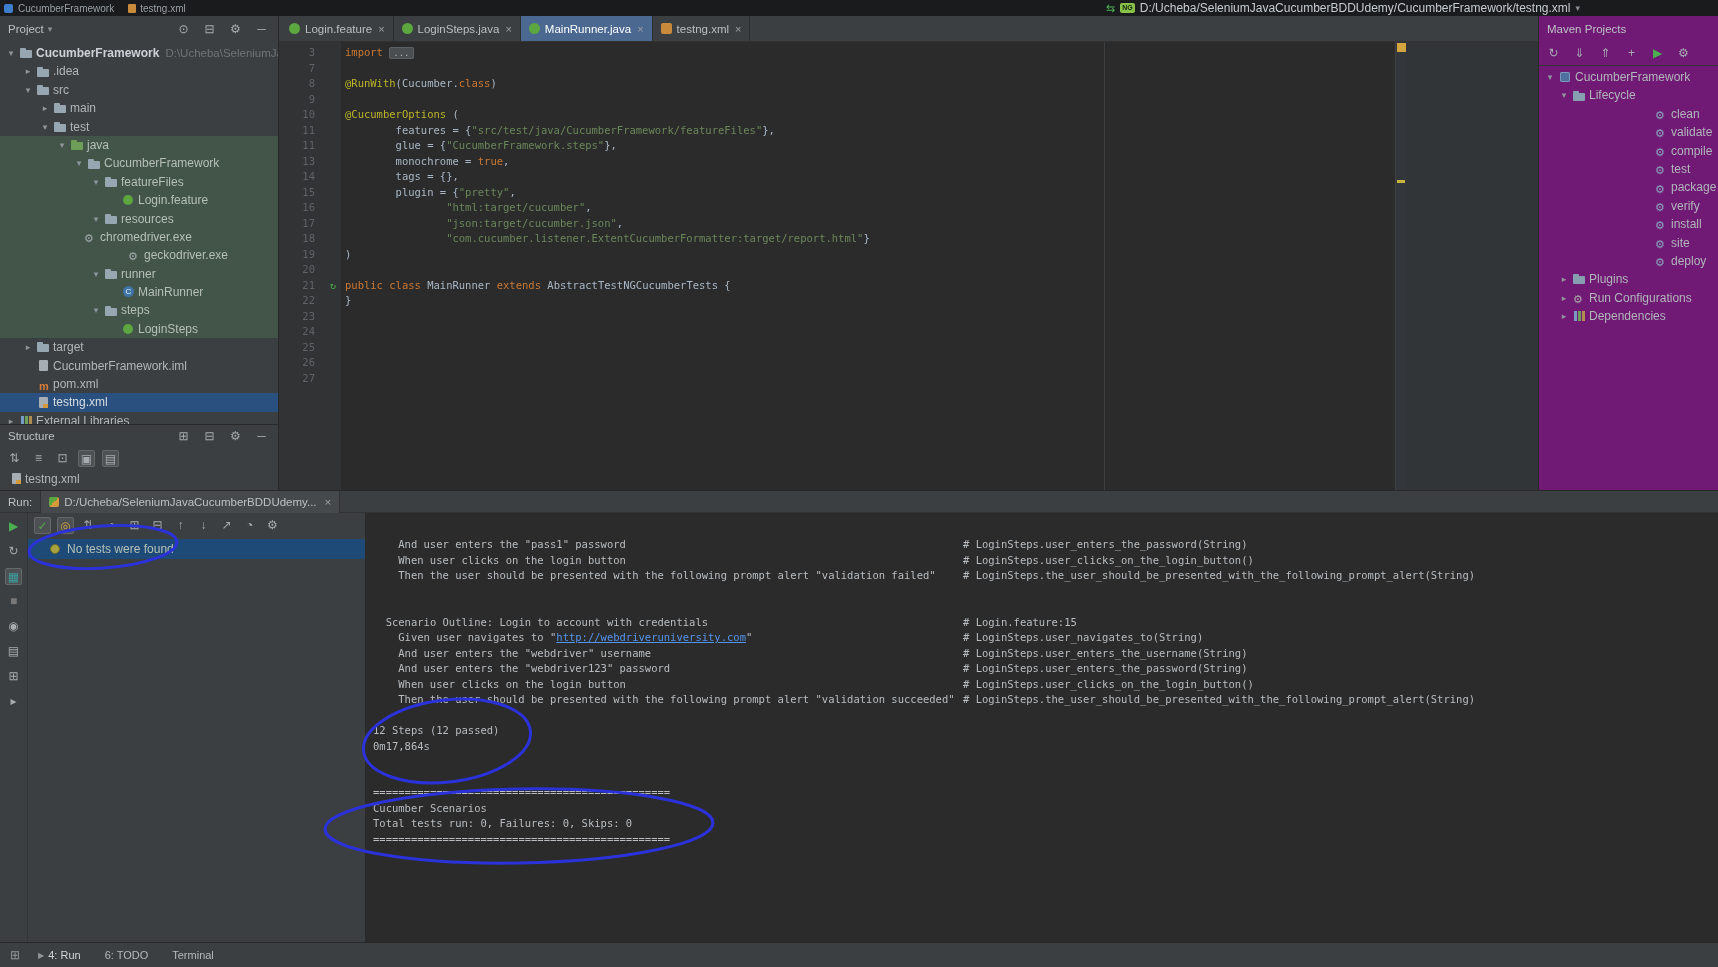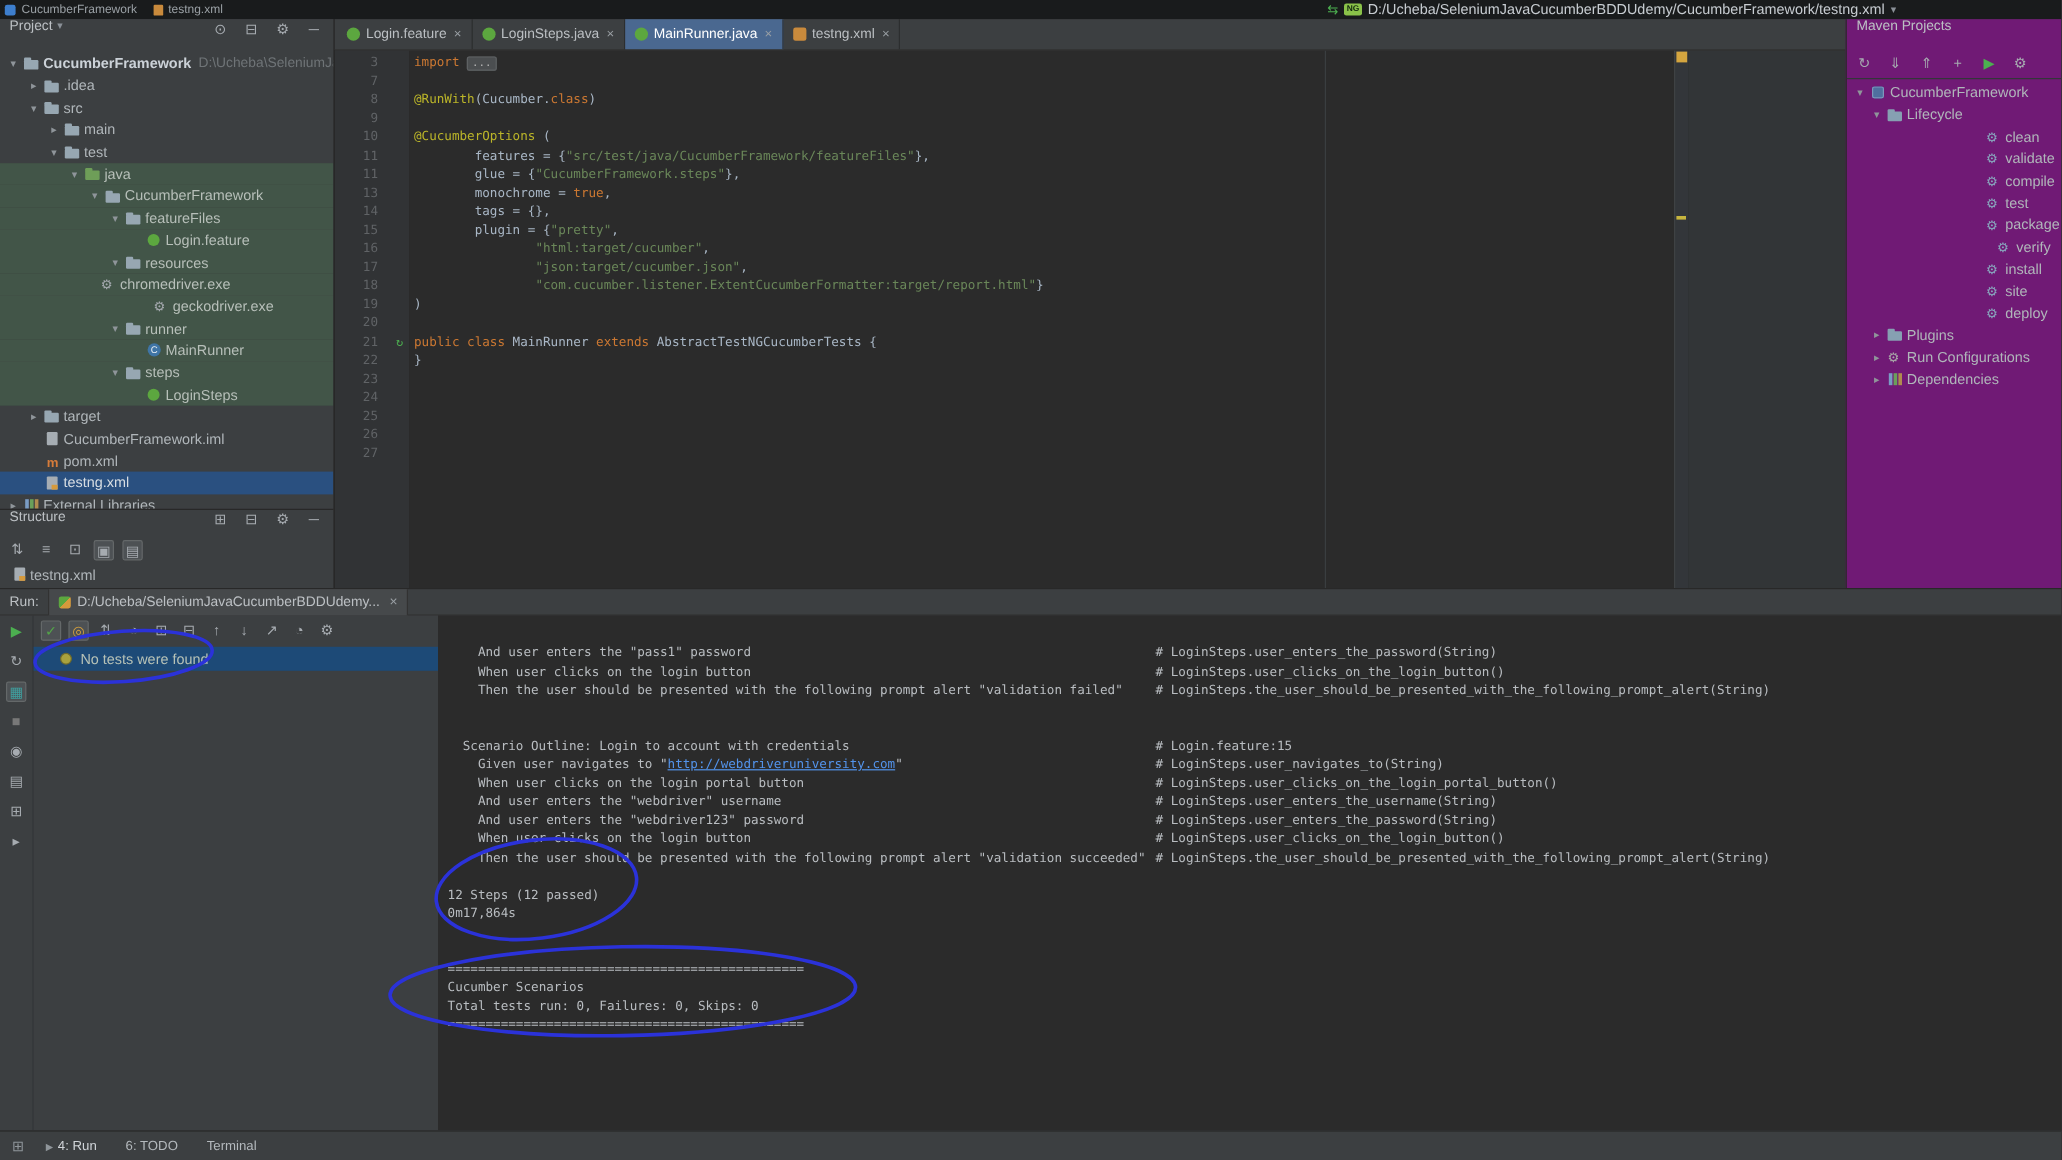--- a/index.html
+++ b/index.html
@@ -19,21 +19,21 @@
 
   
   .project-panel{position:absolute;left:0;top:16px;width:278px;height:408px;background:#3c3f41;overflow:hidden}
   .structure-panel{position:absolute;left:0;top:424px;width:278px;height:66px;background:#3c3f41;border-top:1px solid #282828;overflow:hidden}
   .center{position:absolute;left:278px;top:16px;width:1260px;height:474px;background:#2b2b2b;border-left:1px solid #282828}
   .maven-panel{position:absolute;left:1538px;top:16px;width:180px;height:474px;background:#701a75;border-left:1px solid #282828;overflow:hidden}
   .run-panel{position:absolute;left:0;top:490px;width:1718px;height:452px;background:#2b2b2b;border-top:1px solid #282828}
   .statusbar{position:absolute;left:0;top:942px;width:1718px;height:25px;background:#3c3f41;border-top:1px solid #282828;
     display:flex;align-items:center;font-size:11px;color:#b4b9bd;padding-left:4px}
 
-  .panel-header{height:26px;display:flex;align-items:flex-start;font-size:11.5px;color:#bcc0c4;padding:0 8px;white-space:nowrap}
+  .panel-header{height:26px;display:flex;align-items:center;font-size:11.5px;color:#bcc0c4;padding:0 8px;white-space:nowrap}
   .ph-icons{margin-left:auto;display:flex;gap:9px}
   .tbi{font-size:12px;color:#a6abb0;width:17px;height:17px;line-height:16px;text-align:center;display:inline-block;flex:none}
   .tbi.pressed{background:#4d5154;border:1px solid #646869;border-radius:2px}
   .chev-hdr{color:#8a9097;font-size:9px;margin-left:4px}
 
   
   .tree{padding-top:2px;overflow:hidden}
   .trow{height:18.4px;line-height:18.4px;display:flex;align-items:center;font-size:12px;color:#b0b6ba;white-space:nowrap;overflow:hidden}
   .trow.green{background:#425548;color:#b7bfb9}
   .trow.sel{background:#2a5080;color:#d7dde2}
@@ -387,21 +387,21 @@
         <div class="trow" data-name="maven-item-test" style="padding-left: 100px;">
           <span class="chev" data-name="chevron-spacer"></span>
           <span class="ico ic-goal" data-name="goal-icon"></span>
           <span class="tlb" data-name="label">test</span>
         </div>
         <div class="trow" data-name="maven-item-package" style="padding-left: 100px;">
           <span class="chev" data-name="chevron-spacer"></span>
           <span class="ico ic-goal" data-name="goal-icon"></span>
           <span class="tlb" data-name="label">package</span>
         </div>
-        <div class="trow" data-name="maven-item-verify" style="padding-left: 100px; justify-content: center;">
+        <div class="trow" data-name="maven-item-verify" style="padding-left: 100px;">
           <span class="chev" data-name="chevron-spacer"></span>
           <span class="ico ic-goal" data-name="goal-icon"></span>
           <span class="tlb" data-name="label">verify</span>
         </div>
         <div class="trow" data-name="maven-item-install" style="padding-left: 100px;">
           <span class="chev" data-name="chevron-spacer"></span>
           <span class="ico ic-goal" data-name="goal-icon"></span>
           <span class="tlb" data-name="label">install</span>
         </div>
         <div class="trow" data-name="maven-item-site" style="padding-left: 100px;">
@@ -471,21 +471,20 @@
       </div>
     </div>
     <div class="console" id="console-lines" data-name="run-console">
         <div class="con-line" data-name="console-line"><span class="con-text" data-name="console-text" style="padding-left: 25.28px;">And user enters the "pass1" password</span><span class="con-comment" data-name="step-definition-comment"># LoginSteps.user_enters_the_password(String)</span></div>
         <div class="con-line" data-name="console-line"><span class="con-text" data-name="console-text" style="padding-left: 25.28px;">When user clicks on the login button</span><span class="con-comment" data-name="step-definition-comment"># LoginSteps.user_clicks_on_the_login_button()</span></div>
         <div class="con-line" data-name="console-line"><span class="con-text" data-name="console-text" style="padding-left: 25.28px;">Then the user should be presented with the following prompt alert "validation failed"</span><span class="con-comment" data-name="step-definition-comment"># LoginSteps.the_user_should_be_presented_with_the_following_prompt_alert(String)</span></div>
         <div class="con-line" data-name="console-line">&nbsp;</div>
         <div class="con-line" data-name="console-line">&nbsp;</div>
         <div class="con-line" data-name="console-line"><span class="con-text" data-name="console-text" style="padding-left: 12.64px;">Scenario Outline: Login to account with credentials</span><span class="con-comment" data-name="step-definition-comment"># Login.feature:15</span></div>
         <div class="con-line" data-name="console-line"><span class="con-text" data-name="console-text" style="padding-left: 25.28px;">Given user navigates to "<span class="con-link" data-name="console-link">http://webdriveruniversity.com</span>"</span><span class="con-comment" data-name="step-definition-comment"># LoginSteps.user_navigates_to(String)</span></div>
-        <div class="con-line" data-name="console-line"><span class="con-text" data-name="console-text" style="padding-left: 25.28px;">When user clicks on the login portal button</span><span class="con-comment" data-name="step-definition-comment"># LoginSteps.user_clicks_on_the_login_portal_button()</span></div>
         <div class="con-line" data-name="console-line"><span class="con-text" data-name="console-text" style="padding-left: 25.28px;">And user enters the "webdriver" username</span><span class="con-comment" data-name="step-definition-comment"># LoginSteps.user_enters_the_username(String)</span></div>
         <div class="con-line" data-name="console-line"><span class="con-text" data-name="console-text" style="padding-left: 25.28px;">And user enters the "webdriver123" password</span><span class="con-comment" data-name="step-definition-comment"># LoginSteps.user_enters_the_password(String)</span></div>
         <div class="con-line" data-name="console-line"><span class="con-text" data-name="console-text" style="padding-left: 25.28px;">When user clicks on the login button</span><span class="con-comment" data-name="step-definition-comment"># LoginSteps.user_clicks_on_the_login_button()</span></div>
         <div class="con-line" data-name="console-line"><span class="con-text" data-name="console-text" style="padding-left: 25.28px;">Then the user should be presented with the following prompt alert "validation succeeded"</span><span class="con-comment" data-name="step-definition-comment"># LoginSteps.the_user_should_be_presented_with_the_following_prompt_alert(String)</span></div>
         <div class="con-line" data-name="console-line">&nbsp;</div>
         <div class="con-line" data-name="console-line"><span class="con-text" data-name="console-text" style="padding-left: 0px;">12 Steps (12 passed)</span></div>
         <div class="con-line" data-name="console-line"><span class="con-text" data-name="console-text" style="padding-left: 0px;">0m17,864s</span></div>
         <div class="con-line" data-name="console-line">&nbsp;</div>
         <div class="con-line" data-name="console-line">&nbsp;</div>
         <div class="con-line" data-name="console-line"><span class="con-text" data-name="console-text" style="padding-left: 0px;">===============================================</span></div>

